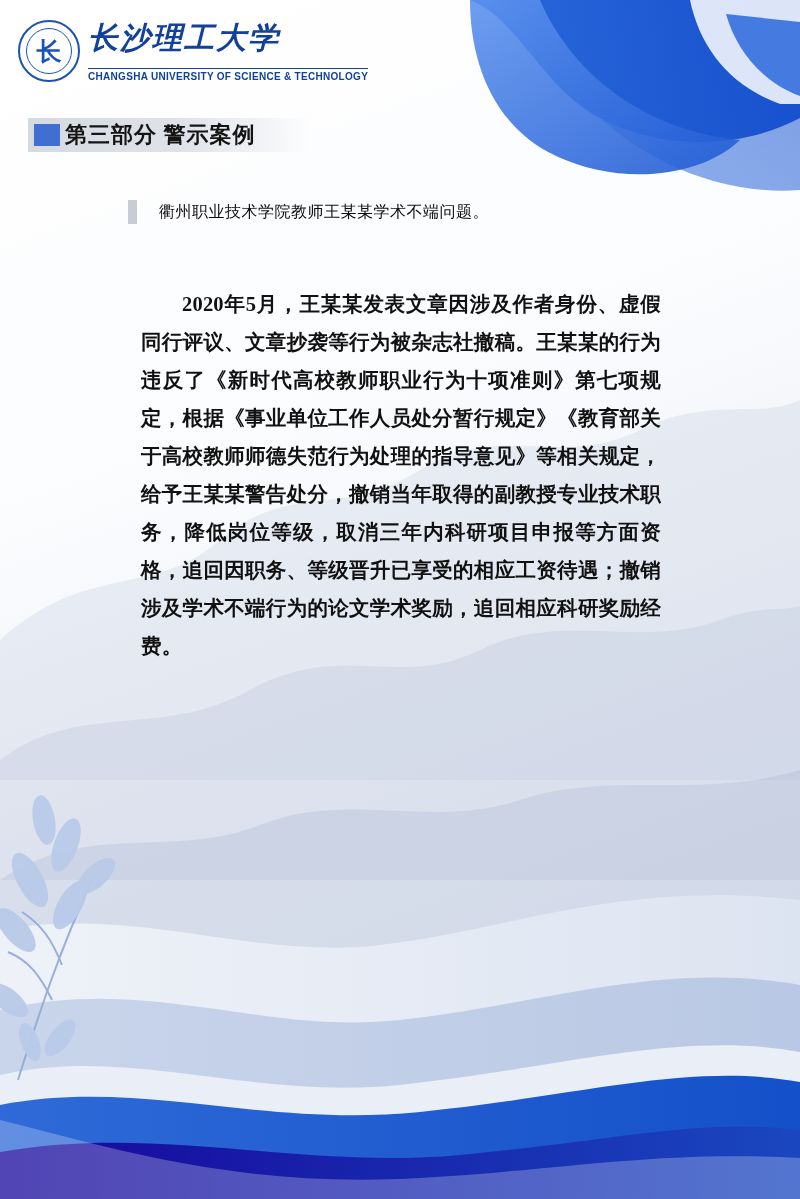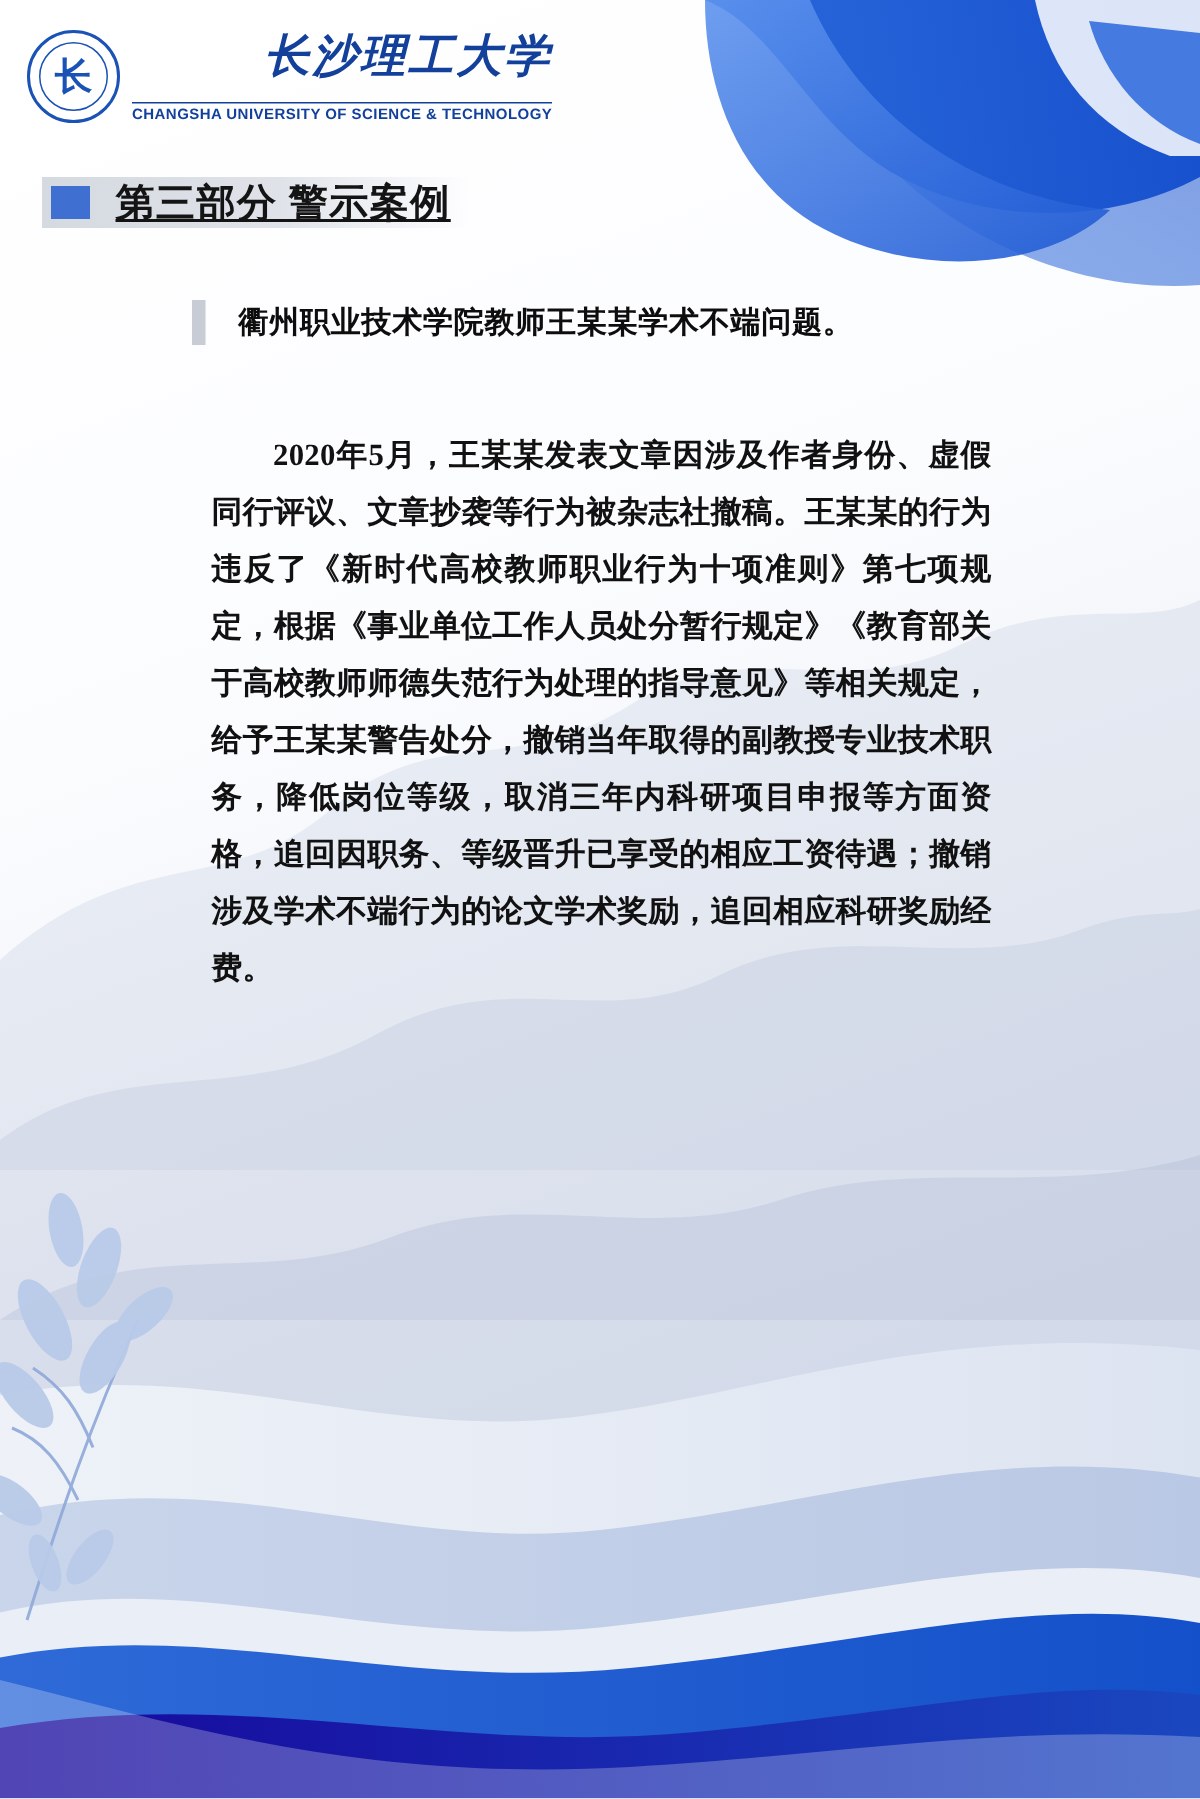--- a/index.html
+++ b/index.html
@@ -72,21 +72,20 @@
     justify-content: center;
   }
   .logo-cn {
     font-family: "Liberation Serif", serif;
     font-size: 30px;
     font-weight: bold;
     color: #12409b;
     letter-spacing: 2px;
     line-height: 1.1;
     font-style: italic;
-    text-align: right;
   }
   .logo-en {
     font-size: 10px;
     font-weight: bold;
     color: #12409b;
     letter-spacing: 0.3px;
     border-top: 1px solid #12409b;
     padding-top: 2px;
     margin-top: 14px;
     white-space: nowrap;
@@ -113,47 +112,46 @@
     position: relative;
     width: 26px;
     height: 22px;
     background: #3f6fd0;
     margin-left: 6px;
     z-index: 2;
   }
   .section-title {
     position: relative;
     z-index: 2;
-    margin-left: 17px;
-    font-family: "Liberation Serif", serif;
-    font-size: 26px;
+    margin-left: 5px;
+    font-family: "Liberation Serif", serif;
+    font-size: 22px;
     font-weight: bold;
     color: #141414;
     letter-spacing: 1px;
     white-space: nowrap;
-    text-decoration: underline;
   }
   
   .case-title-row {
     position: absolute;
     left: 128px;
     top: 200px;
     display: flex;
     align-items: stretch;
     z-index: 7;
   }
   .case-title-mark {
     width: 9px;
     background: #c8ccd4;
     margin-right: 22px;
   }
   .case-title-text {
     font-family: "Liberation Serif", serif;
-    font-size: 20px;
-    font-weight: bold;
+    font-size: 16px;
+    font-weight: normal;
     color: #0d0d0d;
     line-height: 1.5;
     letter-spacing: 0.5px;
     white-space: nowrap;
     display: flex;
     align-items: center;
   }
   
   .body-text {
     position: absolute;

